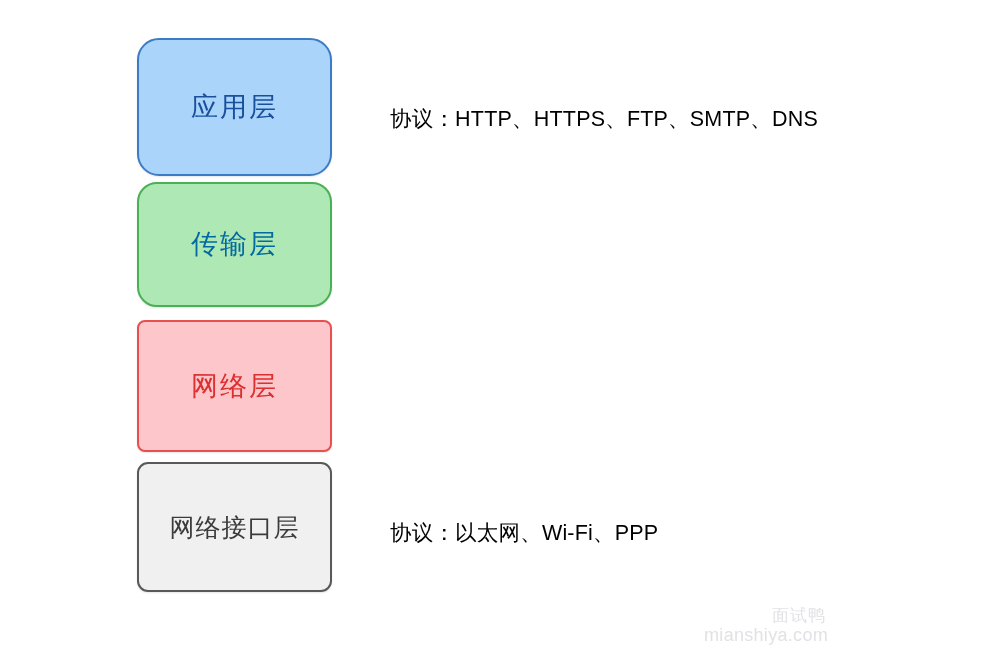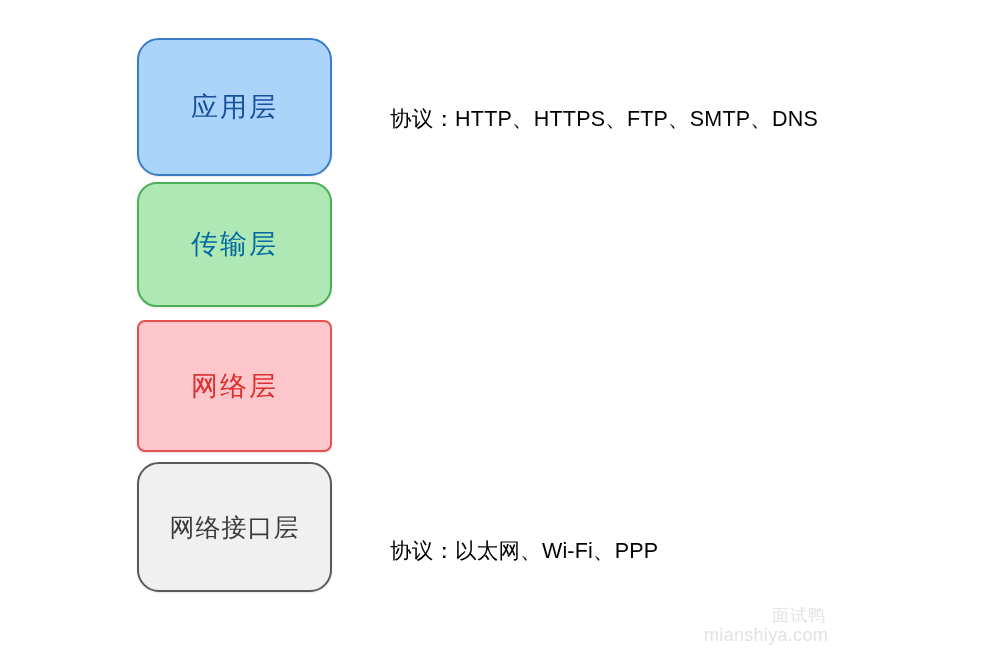--- a/index.html
+++ b/index.html
@@ -76,38 +76,38 @@
     border-color: #e8504f;
     border-radius: 8px;
   }
   #label-network { color: #dc2f2f; }
 
   #box-link {
     top: 462px;
     height: 130px;
     background: #f0f0f0;
     border-color: #595959;
-    border-radius: 22px;
+    border-radius: 11px;
   }
   #label-link { color: #3b3b3b; }
 
   
   .protocol-text {
     position: absolute;
     left: 390px;
     color: #000000;
     font-size: 21.5px;
     line-height: 1.2;
     white-space: nowrap;
     letter-spacing: 0.2px;
   }
   #protocol-application { top: 107px; }
   #protocol-transport   { top: 240px; }
   #protocol-network     { top: 384px; }
-  #protocol-link        { top: 539px; }
+  #protocol-link        { top: 521px; }
 
   
   #watermark {
     position: absolute;
     right: 8px;
     bottom: 6px;
     text-align: right;
     color: #e2e2e6;
     line-height: 1.15;
     user-select: none;

